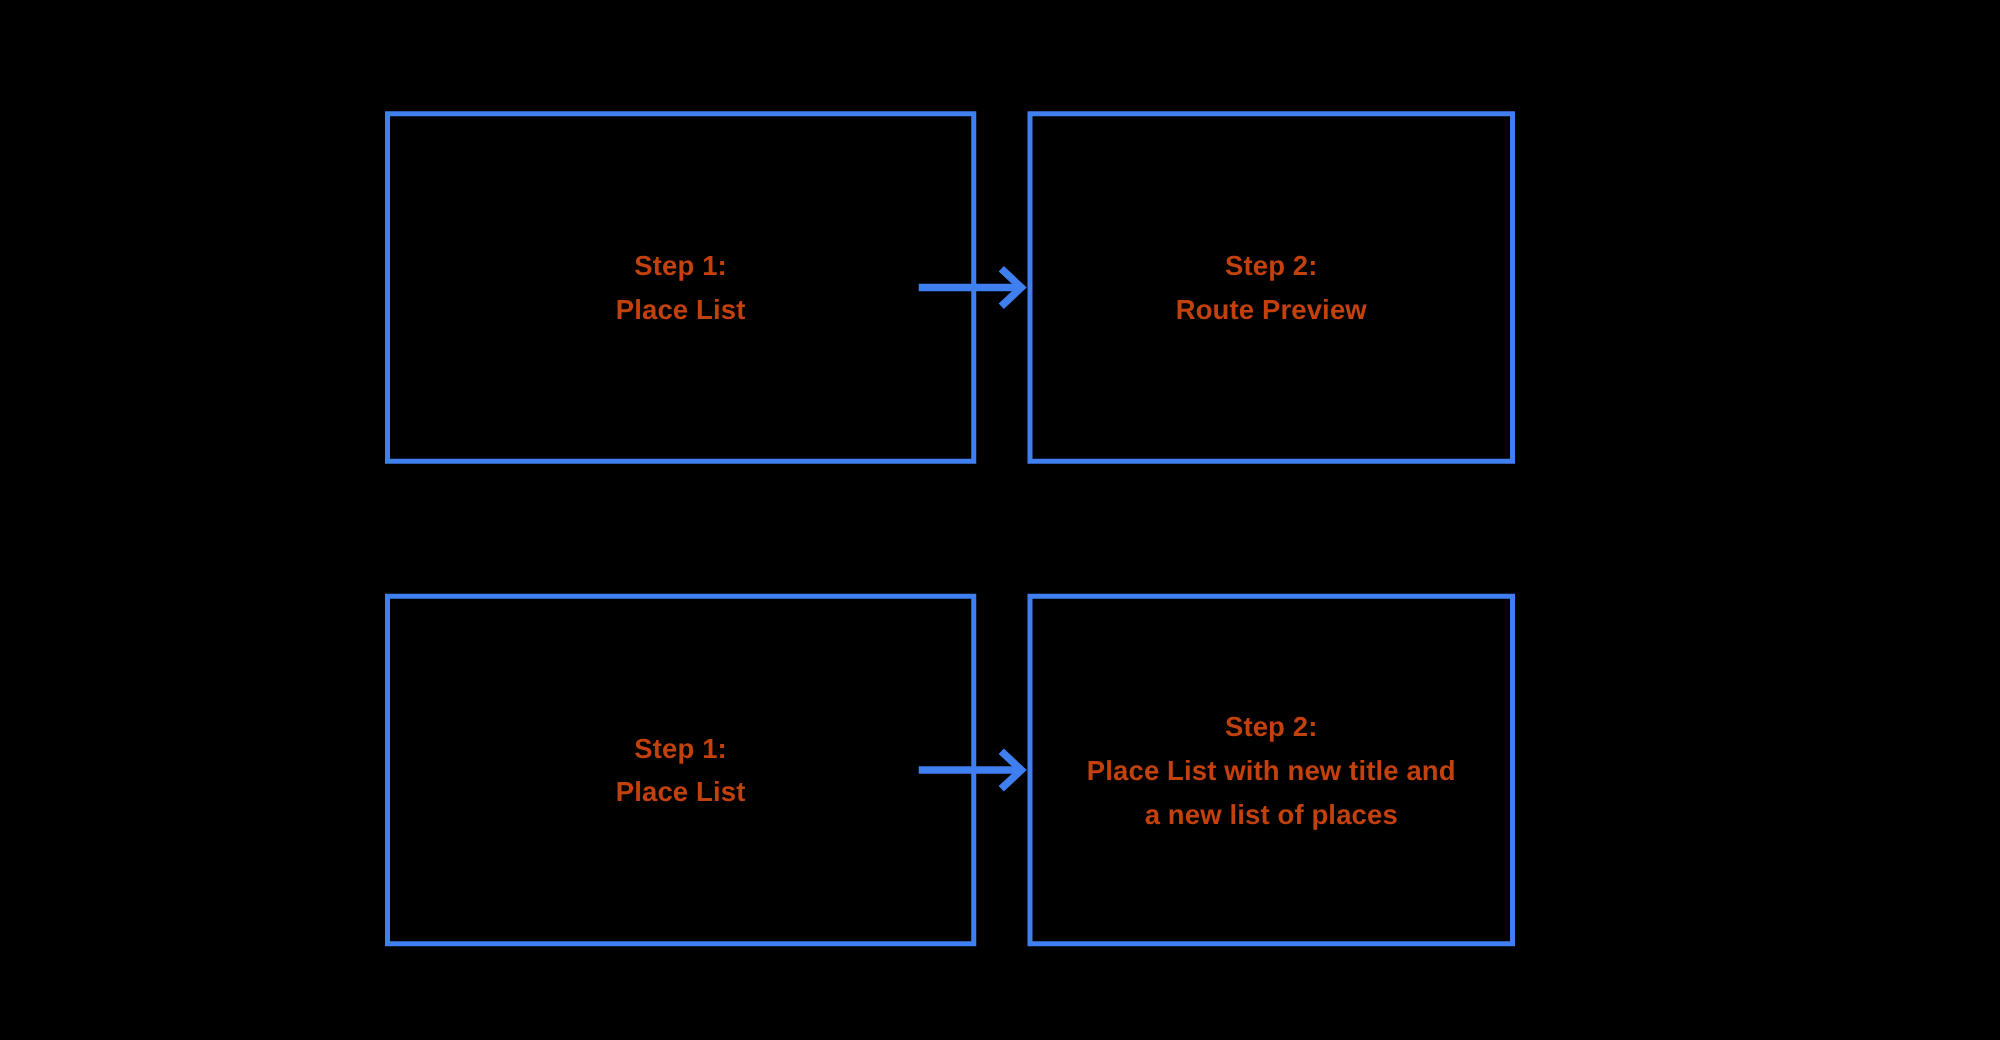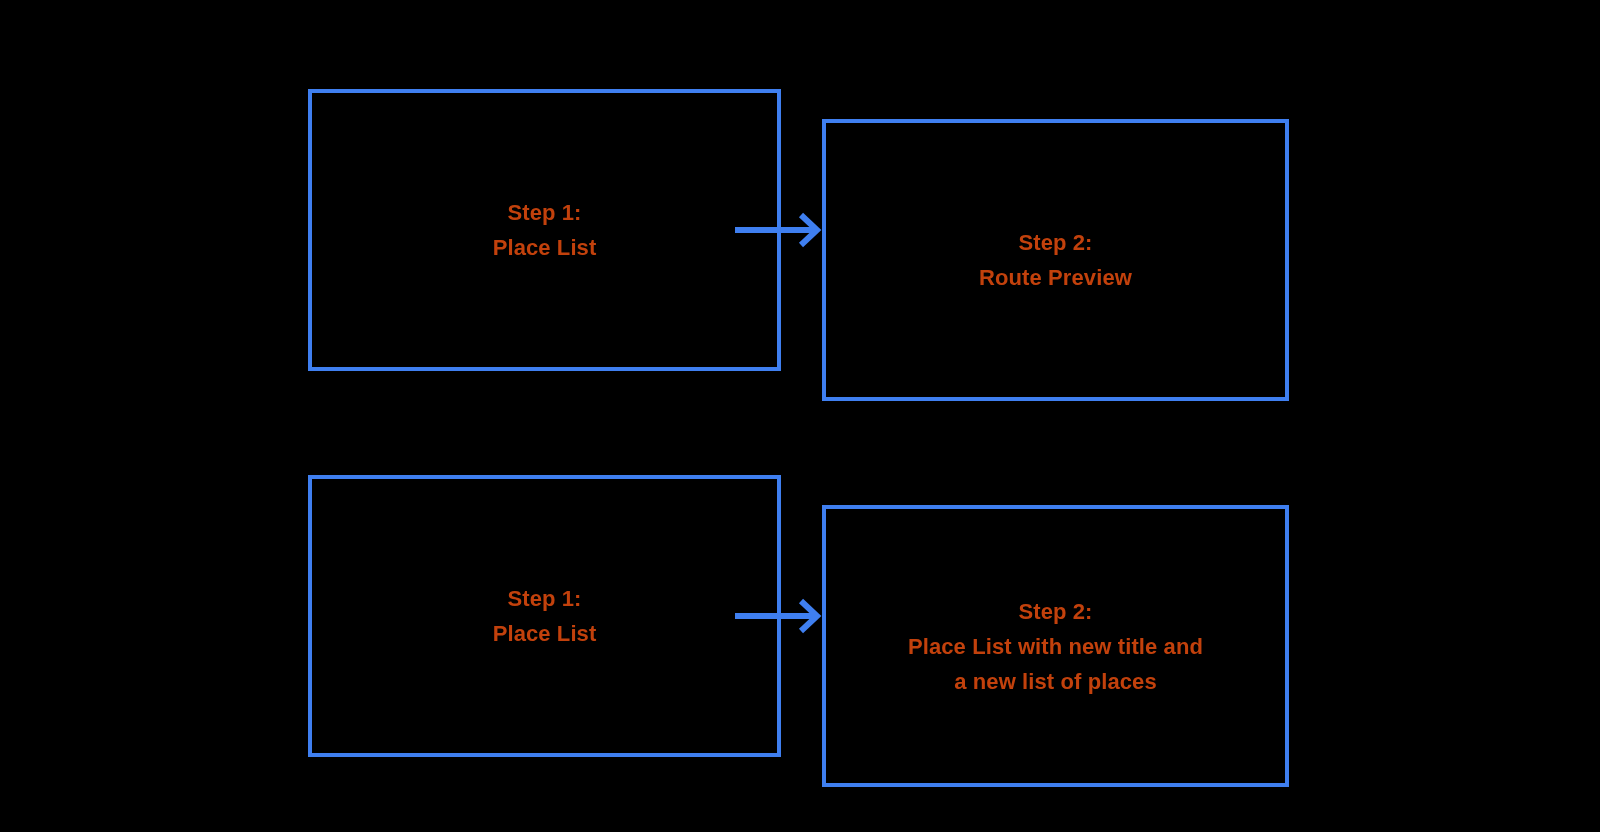--- a/index.html
+++ b/index.html
@@ -44,23 +44,22 @@
   }
   .step-box.box-left {
     left: 308px;
     top: 0px;
     width: 473px;
     height: 282px;
   }
   .step-box.box-right {
     left: 822px;
     top: 0px;
-    width: 467px;
+    width: 390px;
     height: 282px;
-    margin-top: 30px;
   }
 
   .step-label {
     color: #c2410c;
     font-size: 22px;
     font-weight: bold;
     line-height: 35px;
     letter-spacing: 0.1px;
     white-space: pre-line;
     padding: 0 14px;

